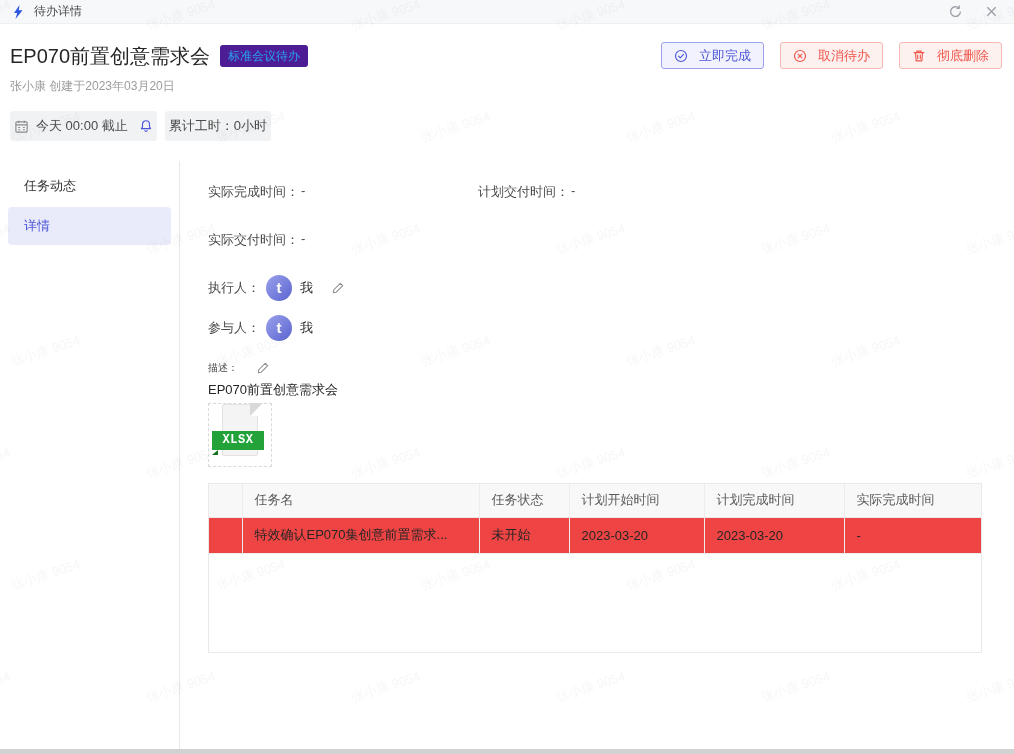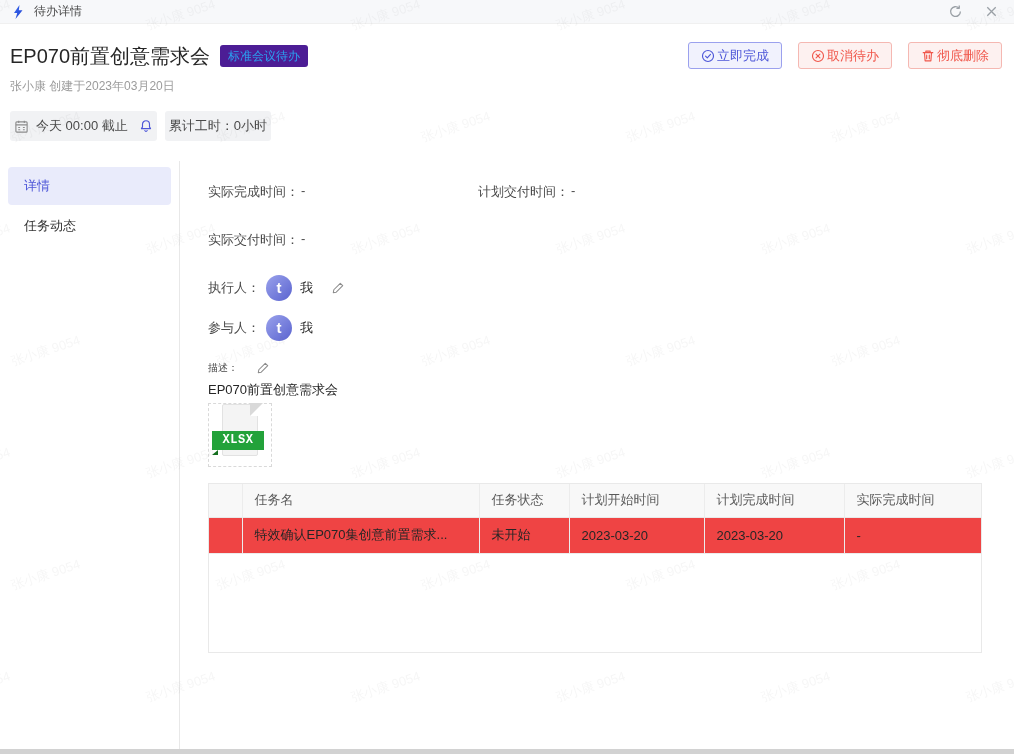--- a/index.html
+++ b/index.html
@@ -25,21 +25,21 @@
   .header { position:relative; padding:18px 12px 20px 10px; flex:none; background:#fff; }
   .title-row { display:flex; align-items:center; gap:10px; }
   .page-title { font-size:20px; line-height:28px; font-weight:500; color:#262626; }
   .badge {
     font-size:12px; line-height:14px; color:#2aa0f0; background:#4c1d95;
     padding:4px 8px; border-radius:3px; white-space:nowrap;
   }
   .actions { position:absolute; right:12px; top:18px; display:flex; gap:16px; }
   .btn {
     height:27px; min-width:91px; padding:0 12px; font-size:13px; border-radius:3px;
-    display:flex; align-items:center; justify-content:center; gap:2px; cursor:pointer;
+    display:flex; align-items:center; justify-content:center; gap:11px; cursor:pointer;
     background:#fff; font-family:inherit;
   }
   .btn svg { flex:none; }
   .btn-primary { color:#4d56d8; border:1px solid #9ba1ee; background:#f1f2fd; }
   .btn-danger  { color:#f0574b; border:1px solid #f5b8b2; background:#fdf1f0; }
   .creator { margin-top:8px; font-size:12px; color:#9b9b9b; }
   .chips { margin-top:16px; display:flex; gap:8px; }
   .chip {
     height:30px; background:#f1f2f4; border-radius:3px; display:flex; align-items:center;
     padding:0 4px; font-size:13px; color:#4a4a4a; gap:7px;
@@ -207,25 +207,25 @@
         </span>
       </div>
       <div class="chip">
         <span>累计工时：0小时</span>
       </div>
     </div>
   </div>
 
   <div class="main">
     <div class="sidebar">
+      <div class="side-item">
+        <span>任务动态</span>
+      </div>
       <div class="side-item active">
         <span>详情</span>
-      </div>
-      <div class="side-item">
-        <span>任务动态</span>
       </div>
     </div>
 
     <div class="content">
 
       <div class="field-row">
         <div class="field first">
           <span class="lab">实际完成时间：</span>
           <span class="val">-</span>
         </div>

